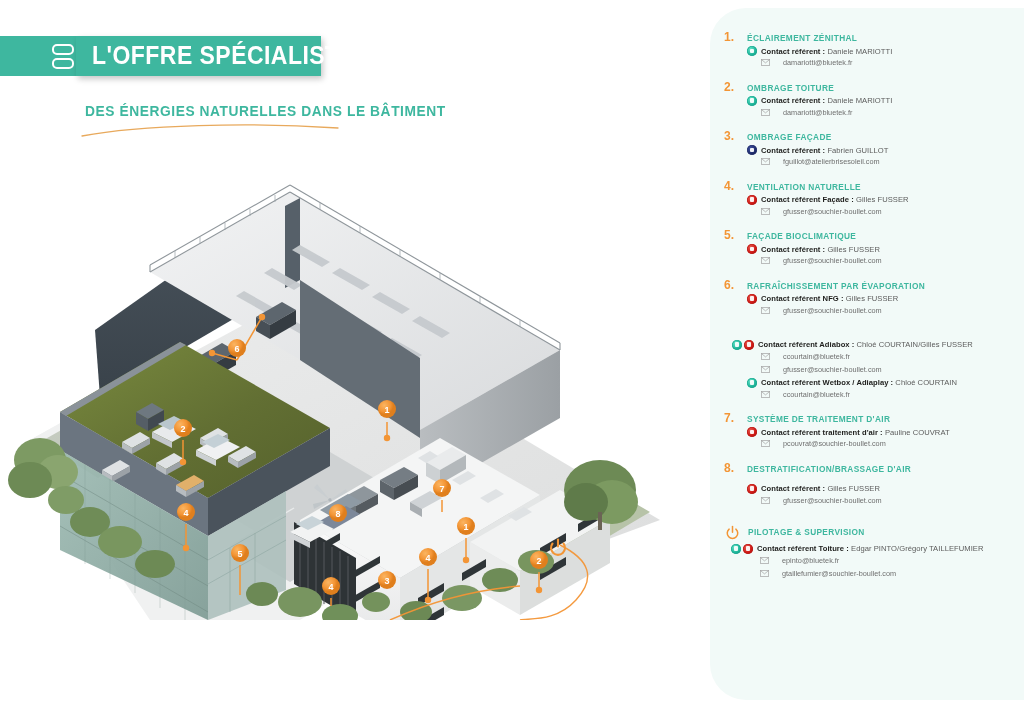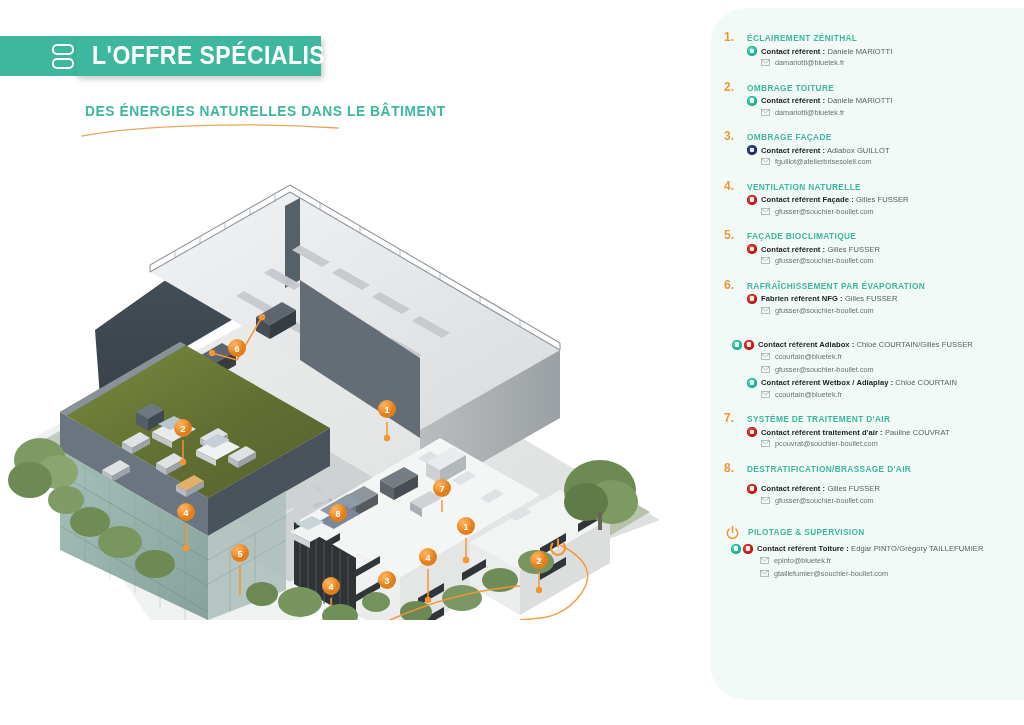--- a/index.html
+++ b/index.html
@@ -105,21 +105,21 @@
   }
   .badge-inner {
     width: 4.6px; height: 4.6px; background: #ffffff; opacity: .92;
     border-radius: 1px;
   }
   .contact-text {
     font-size: 7.6px; color: #5b5b5b; white-space: nowrap;
     letter-spacing: .05px;
   }
   .contact-text b { color: #1d1d1b; font-weight: bold; }
-  .email-row { display: flex; align-items: center; gap: 5px; margin-left: 14px; margin-top: 2px; }
+  .email-row { display: flex; align-items: center; gap: 13px; margin-left: 14px; margin-top: 2px; }
   .mail-ico { flex-shrink: 0; display: block; }
   .email-text { font-size: 7.3px; color: #6f6f6f; white-space: nowrap; }
 
   
   .pilotage { margin-top: 20px; }
   .pilot-head { display: flex; align-items: center; gap: 8px; margin-left: 1px; }
   .pilot-title {
     color: #3eb79f; font-size: 8.3px; font-weight: bold;
     letter-spacing: .35px;
     font-family: "Liberation Sans Narrow", "Liberation Sans", sans-serif;
@@ -567,21 +567,21 @@
         <div class="contacts">
           <div class="contact">
             <div class="contact-line">
               <span class="badges">
                 <span class="badge atelier">
                     <span class="badge-inner"></span>
                   </span>
               </span>
               <span class="contact-text">
                 <b>Contact référent :</b>
-                <span>Adiabox GUILLOT</span>
+                <span>Fabrien GUILLOT</span>
               </span>
             </div>
             <div class="email-row">
               <svg class="mail-ico" width="9" height="7" viewBox="0 0 12 9">
                   <rect x=".5" y=".5" width="11" height="8" fill="none" stroke="#a8a8a8" stroke-width="1"></rect>
                   <path d="M.5 .5 L6 5 L11.5 .5" fill="none" stroke="#a8a8a8" stroke-width="1"></path>
                 </svg>
               <span class="email-text">fguillot@atelierbrisesoleil.com</span>
             </div>
           </div>
@@ -653,21 +653,21 @@
         </div>
         <div class="contacts">
           <div class="contact">
             <div class="contact-line">
               <span class="badges">
                 <span class="badge souchier">
                     <span class="badge-inner"></span>
                   </span>
               </span>
               <span class="contact-text">
-                <b>Fabrien référent NFG :</b>
+                <b>Contact référent NFG :</b>
                 <span>Gilles FUSSER</span>
               </span>
             </div>
             <div class="email-row">
               <svg class="mail-ico" width="9" height="7" viewBox="0 0 12 9">
                   <rect x=".5" y=".5" width="11" height="8" fill="none" stroke="#a8a8a8" stroke-width="1"></rect>
                   <path d="M.5 .5 L6 5 L11.5 .5" fill="none" stroke="#a8a8a8" stroke-width="1"></path>
                 </svg>
               <span class="email-text">gfusser@souchier-boullet.com</span>
             </div>

